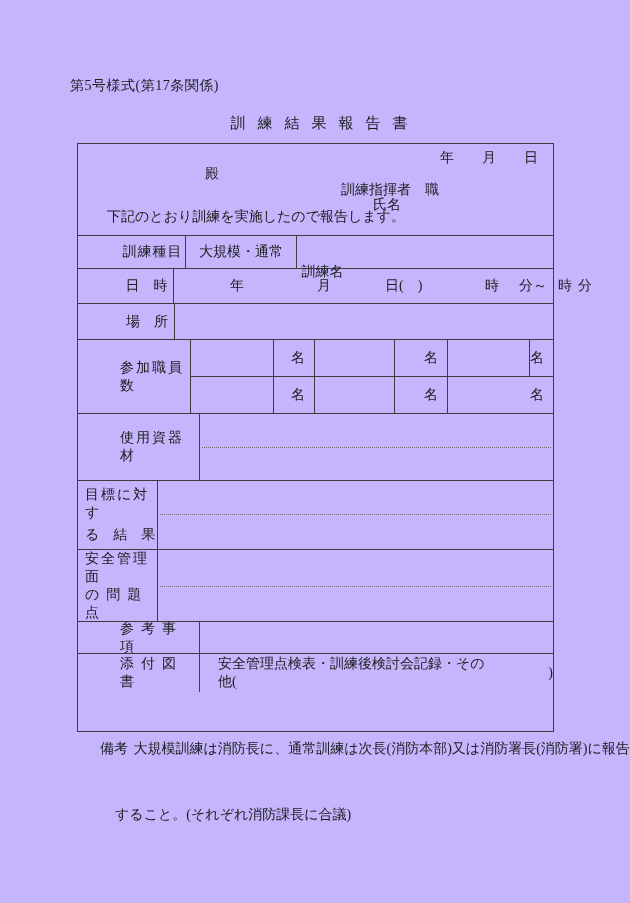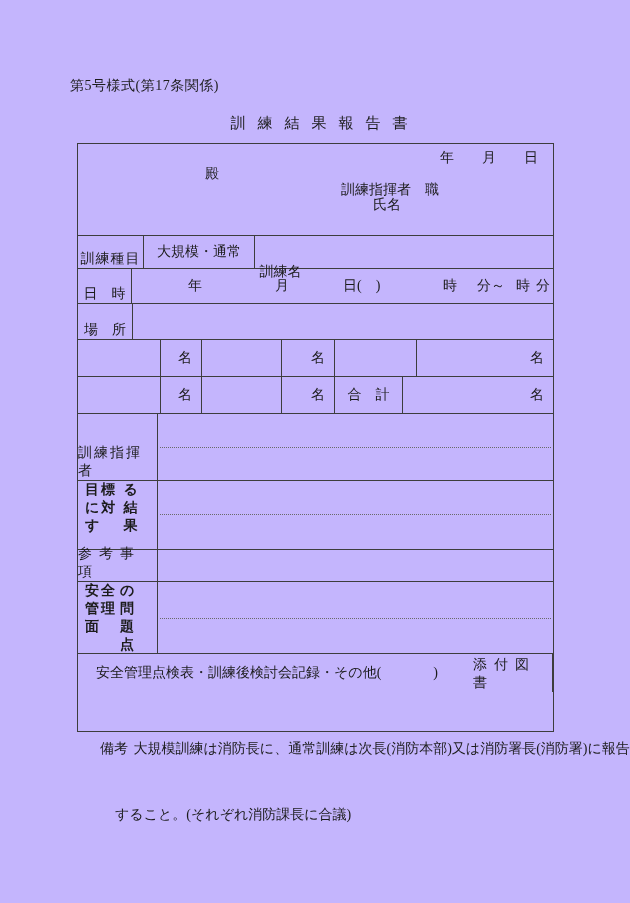--- a/index.html
+++ b/index.html
@@ -14,23 +14,23 @@
 
   .sheet { position:absolute; left:77px; top:143px; width:477px; height:589px;
            border:1px solid #3d3d3d; box-sizing:border-box; }
 
   .row  { position:relative; display:flex; box-sizing:border-box;
           border-bottom:1px solid #3d3d3d; }
   .row.last { border-bottom:none; }
   .cell { box-sizing:border-box; border-right:1px solid #3d3d3d; }
   .cell.end { border-right:none; }
   .flex1 { flex:1; }
-  .label { display:flex; align-items:flex-end; justify-content:center; }
-  .label2 { display:flex; flex-direction:row; justify-content:space-evenly;
-            align-items:flex-start; padding-left:7px;font-weight:bold; }
+  .label { display:flex; align-items:center; justify-content:center;margin-left:42px; }
+  .label2 { display:flex; flex-direction:column; justify-content:space-evenly;
+            align-items:flex-start; padding-left:7px; }
   .center { display:flex; align-items:center; justify-content:center; }
   .ls1 { letter-spacing:1px; }
   .ls2 { letter-spacing:2px; }
   .ls7 { letter-spacing:7px; }
 
   
   .r-header { height:92px; }
   .r-header span { position:absolute; white-space:nowrap; }
   .hd-date  { left:362px; top:5px; }
   .hd-dono  { left:127px; top:21px; }
@@ -82,20 +82,21 @@
   <div class="form-number">第5号様式(第17条関係)</div>
   <div class="doc-title">訓練結果報告書</div>
 
   <div class="sheet">
 
     <div class="row r-header">
       <span class="hd-date">年　　月　　日</span>
       <span class="hd-dono">殿</span>
       <span class="hd-cmd">訓練指揮者　職</span>
       <span class="hd-name">氏名</span>
+      <span class="hd-intro">下記のとおり訓練を実施したので報告します。</span>
     </div>
 
     <div class="row" style="height:33px">
       <div class="cell label w66">
         <span class="ls1">訓練種目</span>
       </div>
       <div class="cell center w111">
         <span>大規模・通常</span>
       </div>
       <div class="cell center w52">
@@ -120,20 +121,23 @@
     </div>
 
     <div class="row" style="height:36px">
       <div class="cell label w55">
         <span>場　所</span>
       </div>
       <div class="cell end flex1"></div>
     </div>
 
     <div class="row" style="height:74px">
+      <div class="cell label w80">
+        <span class="ls2">参加職員数</span>
+      </div>
       <div class="subgrid flex1">
         <div class="subrow top">
           <div class="scell" style="width:83px"></div>
           <div class="scell mei" style="width:41px">
             <span>名</span>
           </div>
           <div class="scell" style="width:80px"></div>
           <div class="scell mei" style="width:53px">
             <span>名</span>
           </div>
@@ -144,76 +148,73 @@
         </div>
         <div class="subrow">
           <div class="scell" style="width:83px"></div>
           <div class="scell mei" style="width:41px">
             <span>名</span>
           </div>
           <div class="scell" style="width:80px"></div>
           <div class="scell mei" style="width:53px">
             <span>名</span>
           </div>
-          <div class="scell center" style="width:68px">
-            <span>合　計</span>
-          </div>
           <div class="scell mei end flex1">
             <span>名</span>
           </div>
         </div>
       </div>
     </div>
 
     <div class="row" style="height:67px">
       <div class="cell label w80">
-        <span class="ls2">訓練指揮者</span>
+        <span class="ls2">使用資器材</span>
       </div>
       <div class="cell end flex1 dotcell">
         <div class="dotline"></div>
       </div>
     </div>
 
 
     <div class="row" style="height:69px">
       <div class="cell label2 w80">
         <span class="ls2">目標に対す</span>
         <span>る　結　果</span>
       </div>
       <div class="cell end flex1 dotcell">
         <div class="dotline" style="top:48%"></div>
       </div>
     </div>
 
-    <div class="row" style="height:32px">
-      <div class="cell label w80">
-        <span class="ls7">参考事項</span>
-      </div>
-      <div class="cell end flex1"></div>
-    </div>
-
     <div class="row" style="height:72px">
       <div class="cell label2 w80">
         <span class="ls2">安全管理面</span>
         <span class="ls7">の問題点</span>
       </div>
       <div class="cell end flex1 dotcell">
         <div class="dotline"></div>
       </div>
     </div>
 
+    <div class="row" style="height:32px">
+      <div class="cell label w80">
+        <span class="ls7">参考事項</span>
+      </div>
+      <div class="cell end flex1"></div>
+    </div>
+
     <div class="row last" style="height:38px">
+      <div class="cell label w80">
+        <span class="ls7">添付図書</span>
+      </div>
       <div class="cell end flex1 att-content">
         <span>安全管理点検表・訓練後検討会記録・その他(</span>
         <span class="att-gap"></span>
         <span>)</span>
       </div>
-      <div class="cell label w80">
-        <span class="ls7">添付図書</span>
-      </div>
     </div>
 
   </div>
 
   <div class="footnote">
     <div class="fn-line1">
       <span class="fn-label">備考</span>
       <span>大規模訓練は消防長に、通常訓練は次長(消防本部)又は消防署長(消防署)に報告</span>
     </div>
     <div class="fn-line2">

